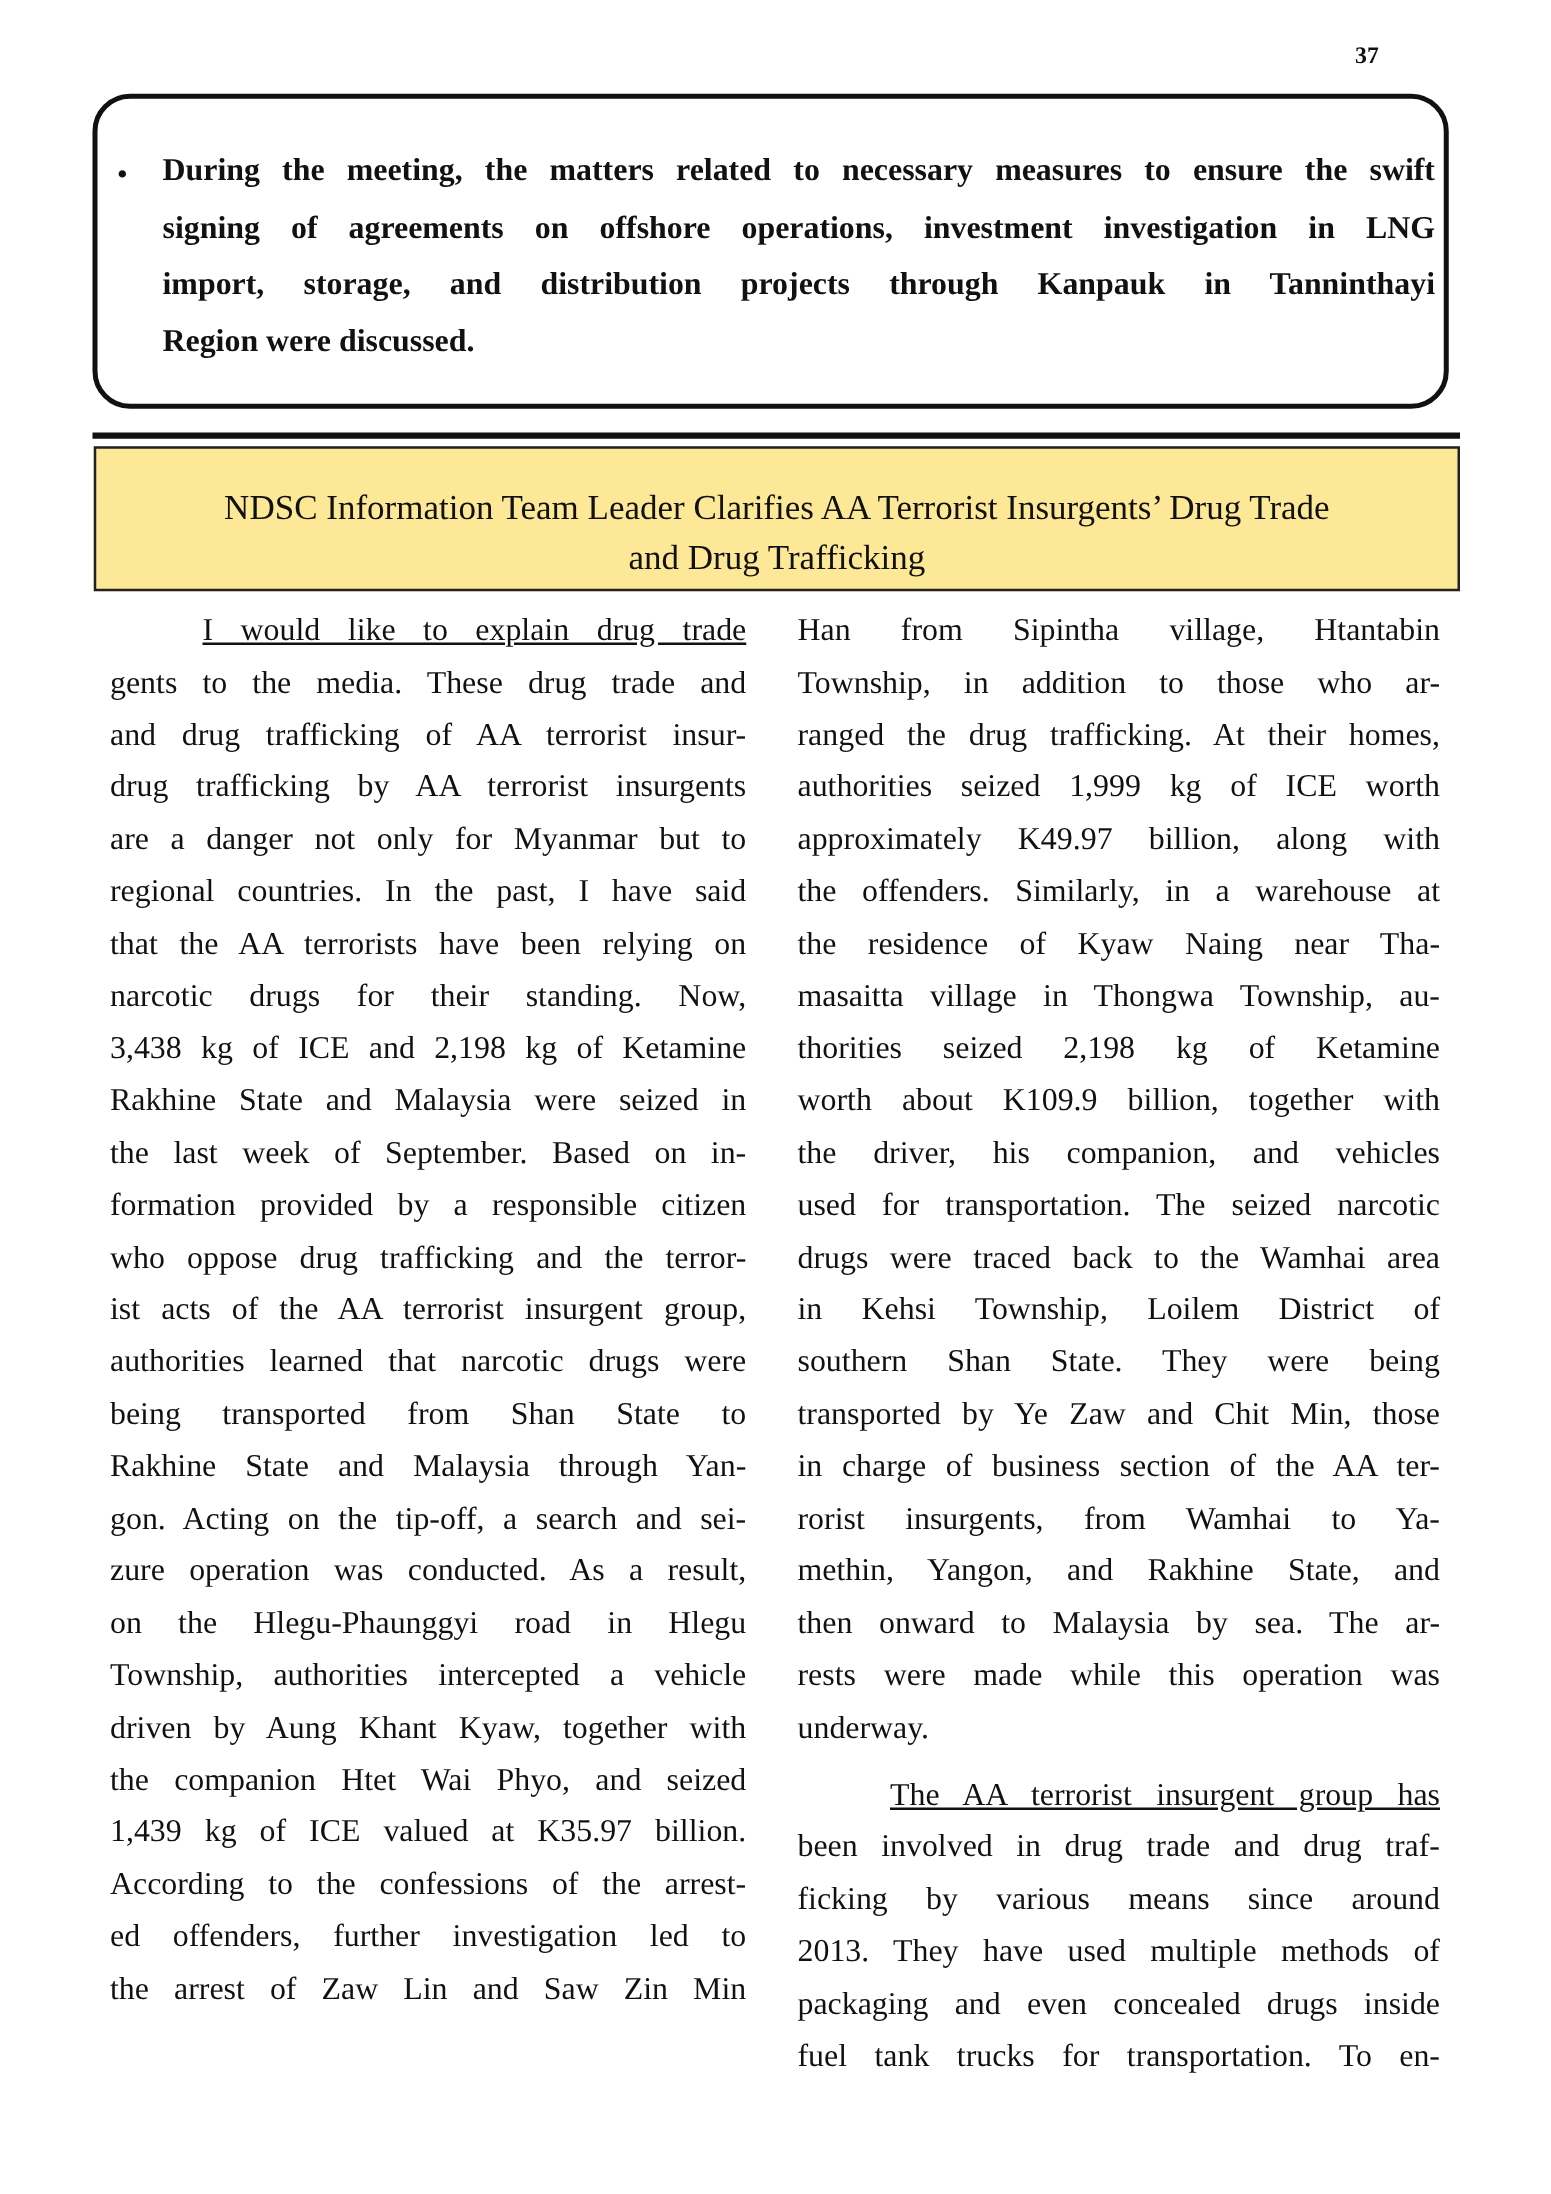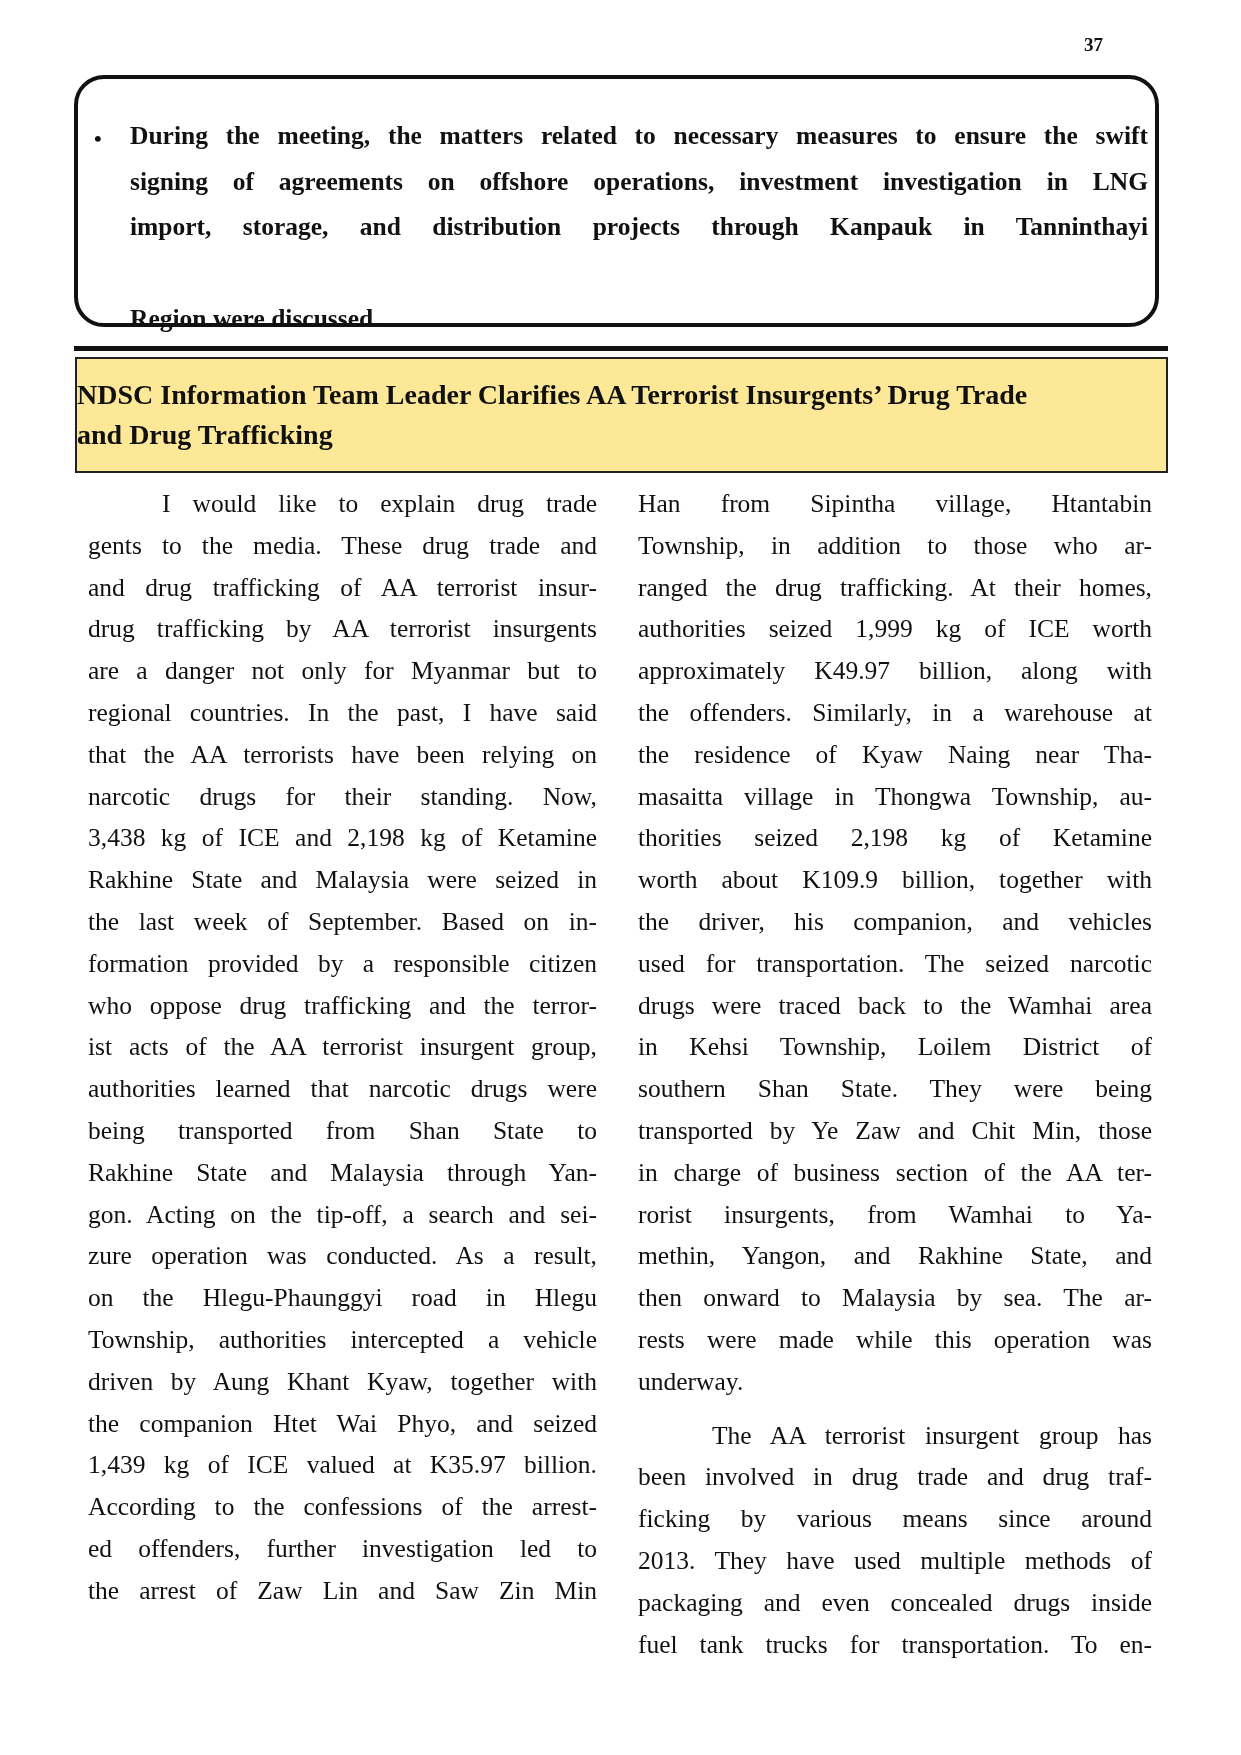--- a/index.html
+++ b/index.html
@@ -5,32 +5,32 @@
   html, body { margin:0; padding:0; background:#ffffff; }
   body { width:1241px; height:1755px; position:relative; overflow:hidden;
          font-family:"Liberation Serif", "DejaVu Serif", serif; color:#111; }
   .page-num { position:absolute; left:1084px; top:34px; font-weight:bold; font-size:19px; }
   .summary-box { position:absolute; left:74px; top:75px; width:1085px; height:252px;
                  border:4px solid #111; border-radius:30px; box-sizing:border-box; }
   .bullet { position:absolute; left:94px; top:126px; font-size:22px; font-weight:bold; }
   .summary-lines { position:absolute; left:130px; top:113px; width:1018px; }
   .summary-line { font-weight:bold; font-size:25.5px; line-height:45.5px; height:45.5px;
                   text-align:justify; text-align-last:justify; white-space:nowrap; }
-  .summary-line.last { text-align-last:left;margin-top:46px; }
+  .summary-line.last { text-align-last:left; }
   .divider { position:absolute; left:74px; top:346px; width:1094px; height:5px; background:#111; }
   .heading-box { position:absolute; left:75px; top:357px; width:1093px; height:116px;
                  background:#fde898; border:2px solid #222; box-sizing:border-box;
-                 font-weight:bold; font-size:28px; line-height:40px;
-                 padding-top:16px; }
+                 text-align:center; font-weight:normal; font-size:28px; line-height:40px;
+                 padding-top:28px; }
   .col { position:absolute; top:483px; }
   .col.left { left:88px; width:509px; }
   .col.right { left:638px; width:514px; }
   .line { font-size:25.5px; line-height:41.8px; height:41.8px; text-align:justify;
           text-align-last:justify; white-space:nowrap; }
-  .line.indent { padding-left:74px; }
+  .line.indent { padding-left:74px;text-decoration:underline; }
   .line.end { text-align-last:left; }
   .para-gap { height:12px; }
 </style>
 </head>
 <body>
 
 <div class="page-num">37</div>
 
 <div class="summary-box"></div>
 <div class="bullet">•</div>

